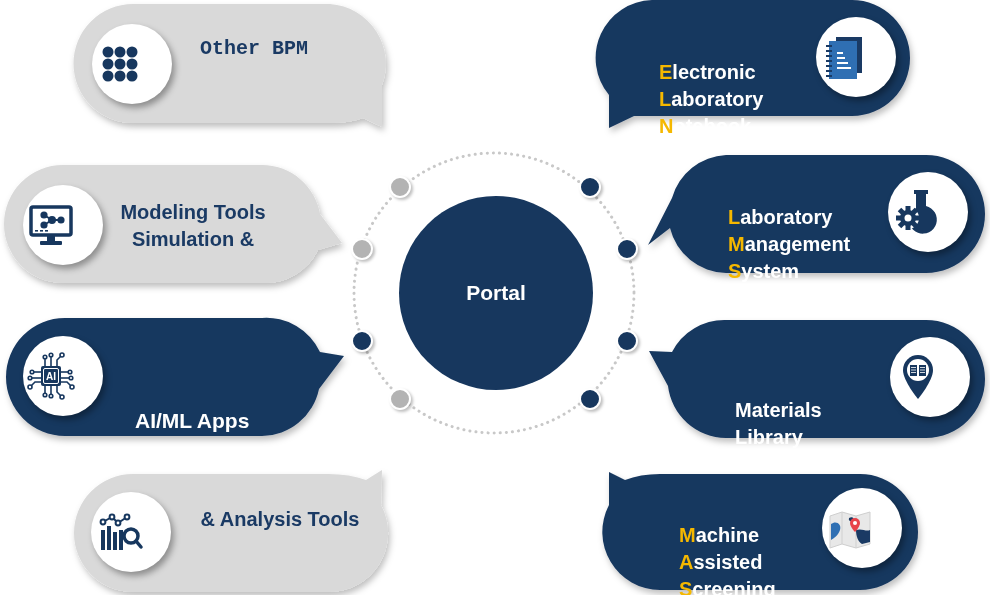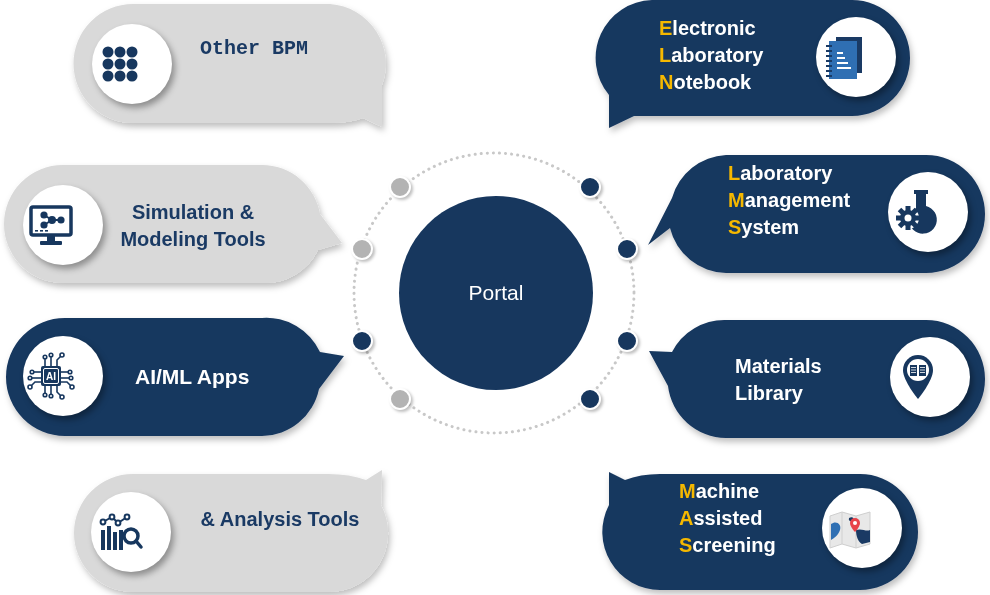--- a/index.html
+++ b/index.html
@@ -1,29 +1,29 @@
 <!DOCTYPE html>
 <html><head>
 <meta charset="utf-8">
 <style>
   html, body { margin: 0; padding: 0; background: #ffffff; }
   body { width: 990px; height: 595px; position: relative; overflow: hidden;
          font-family: "Liberation Sans", sans-serif; }
   .bubble-svg { position: absolute; left: 0; top: 0; width: 990px; height: 595px; }
   .label { position: absolute; font-weight: bold; font-size: 20px; line-height: 27px; }
   .label.dark { color: #1a3a64; text-align: center; }
-  .label.light { color: #ffffff; }
+  .label.light { color: #ffffff; margin-top: 44px; }
   .label .first { color: #f5b800; }
   .icon-circle { position: absolute; width: 80px; height: 80px; border-radius: 50%;
                  background: #ffffff; box-shadow: 3px 4px 6px rgba(0,0,0,0.35);
                  display: flex; align-items: center; }
   .icon-circle svg { width: 56px; height: 56px; }
   .portal { position: absolute; left: 399px; top: 196px; width: 194px; height: 194px;
             border-radius: 50%; background: #17375e; display: flex; align-items: center;
-            justify-content: center; color: #fff; font-weight: normal; font-size: 21px; }
+            justify-content: center; color: #fff; font-weight: bold; font-size: 21px; }
   .dot { position: absolute; width: 18px; height: 18px; border-radius: 50%;
          box-shadow: 2px 2px 3px rgba(0,0,0,0.25); border: 2px solid #fff; }
   .dot.navy { background: #17375e; }
   .dot.gray { background: #b3b3b3; }
 </style>
 </head>
 <body>
 
 <svg class="bubble-svg" viewBox="0 0 990 595">
   <defs>
@@ -99,22 +99,22 @@
         <line x1="29" y1="23" x2="38" y2="23"></line>
     </g>
     <g fill="#17375e">
         <rect x="12" y="33" width="3" height="1.6"></rect>
         <rect x="17" y="33" width="3" height="1.6"></rect>
         <rect x="22" y="33" width="3" height="1.6"></rect>
       </g>
   </svg>
 </div>
 <div class="label dark" style="left:108px;top:199px;width:170px;">
+  <div>Modeling Tools</div>
   <div>Simulation &amp;</div>
-  <div>Modeling Tools</div>
 </div>
 
 <div class="icon-circle" style="left:23px;top:336px;">
   <svg viewBox="0 0 56 56">
     <g fill="none" stroke="#17375e" stroke-width="1.6">
       <path d="M22 18 V10"></path>
         <path d="M28 18 V8"></path>
         <path d="M34 18 V12 L38 8"></path>
       <path d="M22 38 V46"></path>
         <path d="M28 38 V47"></path>

